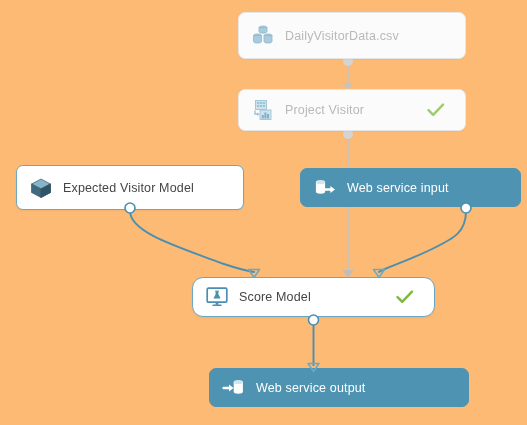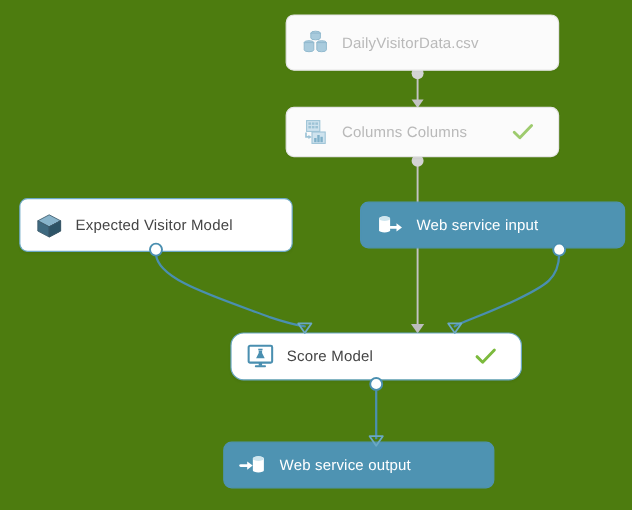--- a/index.html
+++ b/index.html
@@ -12,21 +12,21 @@
     height: 425px;
     background: #f0f0f0;
     font-family: "Liberation Sans", sans-serif;
     overflow: hidden;
   }
 
   #canvas {
     position: relative;
     width: 527px;
     height: 425px;
-    background: #4d7c0f;
+    background: #fdba74;
   }
 
   
   .edge-layer {
     position: absolute;
     left: 0;
     top: 0;
     width: 527px;
     height: 425px;
     pointer-events: none;
@@ -95,21 +95,21 @@
     border: 1px solid #4e93b2;
   }
   .node--filled .node-label { color: #ffffff; }
 
   
   #node-daily-visitor-data { left: 238px; top: 12px;  width: 228px; height: 47px; }
   #node-project-columns    { left: 238px; top: 89px;  width: 228px; height: 42px; }
   #node-expected-model     { left: 16px;  top: 165px; width: 228px; height: 45px; }
   #node-web-service-input  { left: 300px; top: 168px; width: 221px; height: 39px; }
   #node-score-model        { left: 192px; top: 277px; width: 243px; height: 40px; border-radius: 11px; }
-  #node-web-service-output { left: 186px; top: 368px; width: 226px; height: 39px; }
+  #node-web-service-output { left: 209px; top: 368px; width: 260px; height: 39px; }
 
   .icon-svg { display: block; }
 </style>
 </head>
 <body>
 
 <div id="canvas">
 
   <svg class="edge-layer" id="edges-under" viewBox="0 0 527 425" width="527" height="425">
 
@@ -160,21 +160,21 @@
           <path d="M6 14.6 L9 16.2 L6 17.8 Z" fill="#9dc3d6"></path>
           <rect x="9" y="12" width="11" height="9.5" fill="#cfe3ee" stroke="#9dc3d6" stroke-width="0.9"></rect>
           <g fill="#7fb0c9">
             <rect x="10.8" y="17" width="2" height="3.5"></rect>
             <rect x="13.4" y="14.5" width="2" height="6"></rect>
             <rect x="16" y="16" width="2" height="4.5"></rect>
           </g>
         </g>
       </svg>
     </span>
-    <span class="node-label">Columns Columns</span>
+    <span class="node-label">Project Visitor</span>
     <span class="check-wrap">
       <svg class="icon-svg" width="20" height="16" viewBox="0 0 20 16">
         <path d="M2.5 8.2 L7.2 12.8 L17 2.6" fill="none" stroke="#9ecb6e" stroke-width="2.4" stroke-linecap="round" stroke-linejoin="round"></path>
       </svg>
     </span>
   </div>
 
   <div class="node node--outlined" id="node-expected-model">
     <span class="icon-wrap">
       <svg class="icon-svg" width="24" height="24" viewBox="0 0 24 24">

